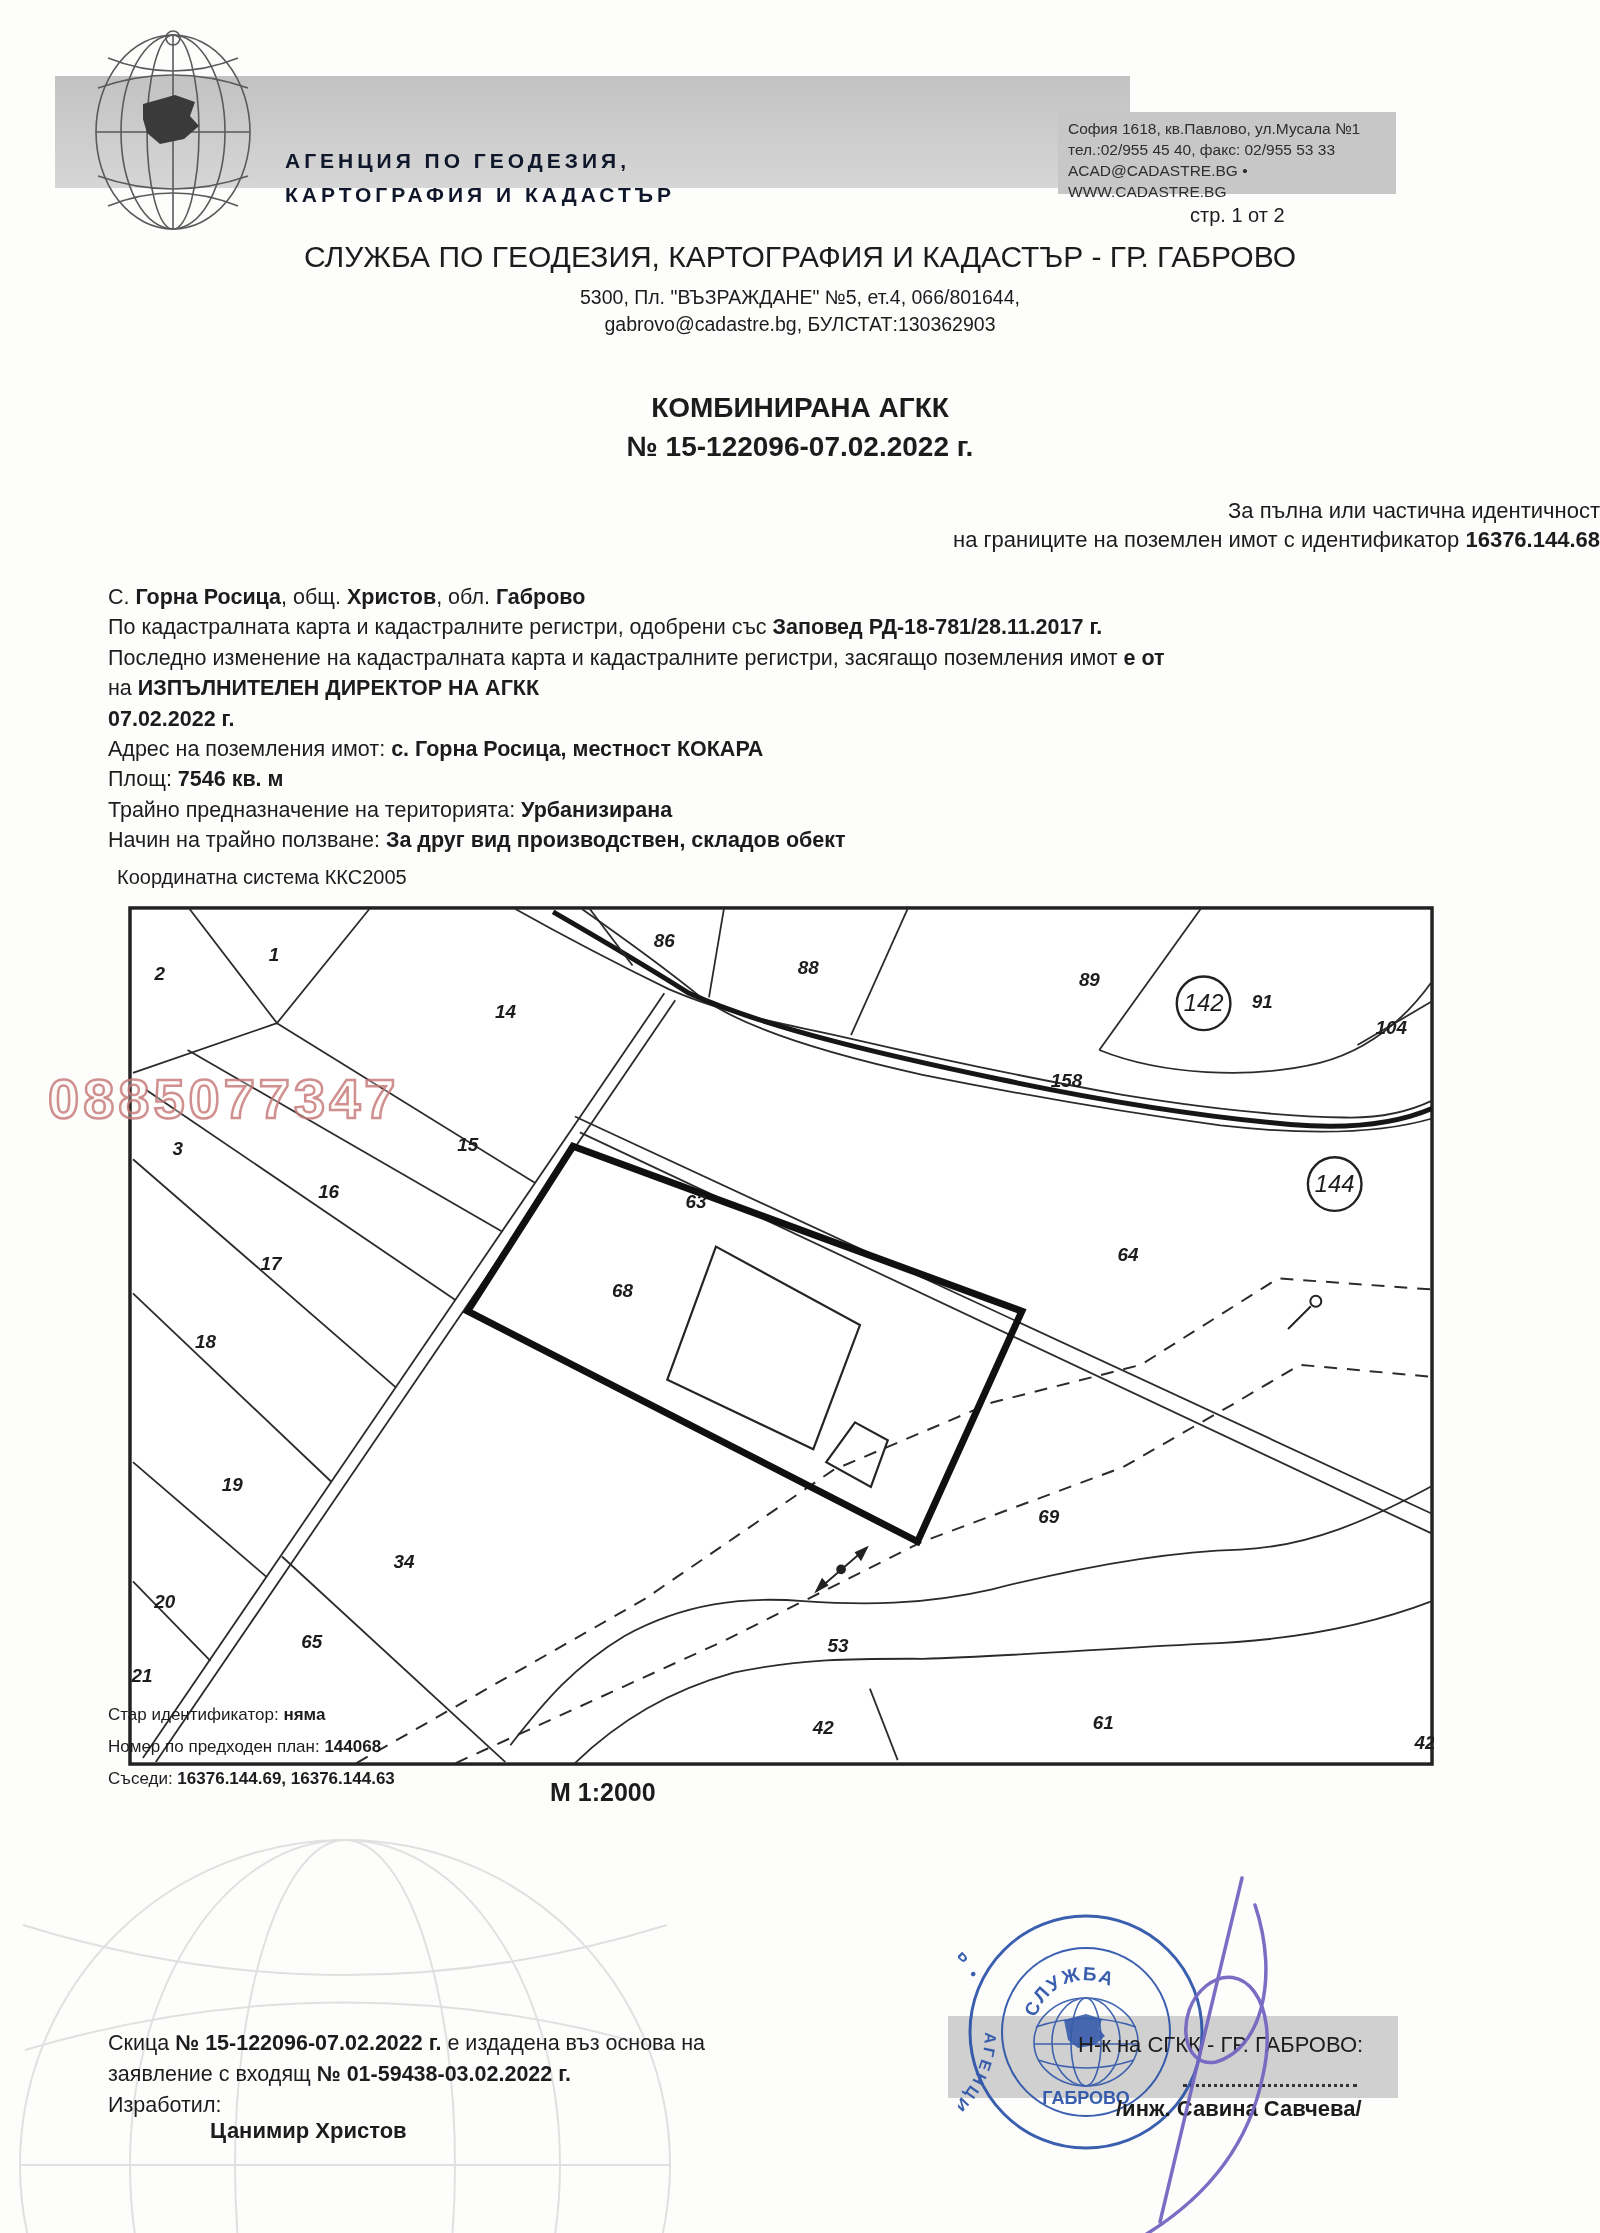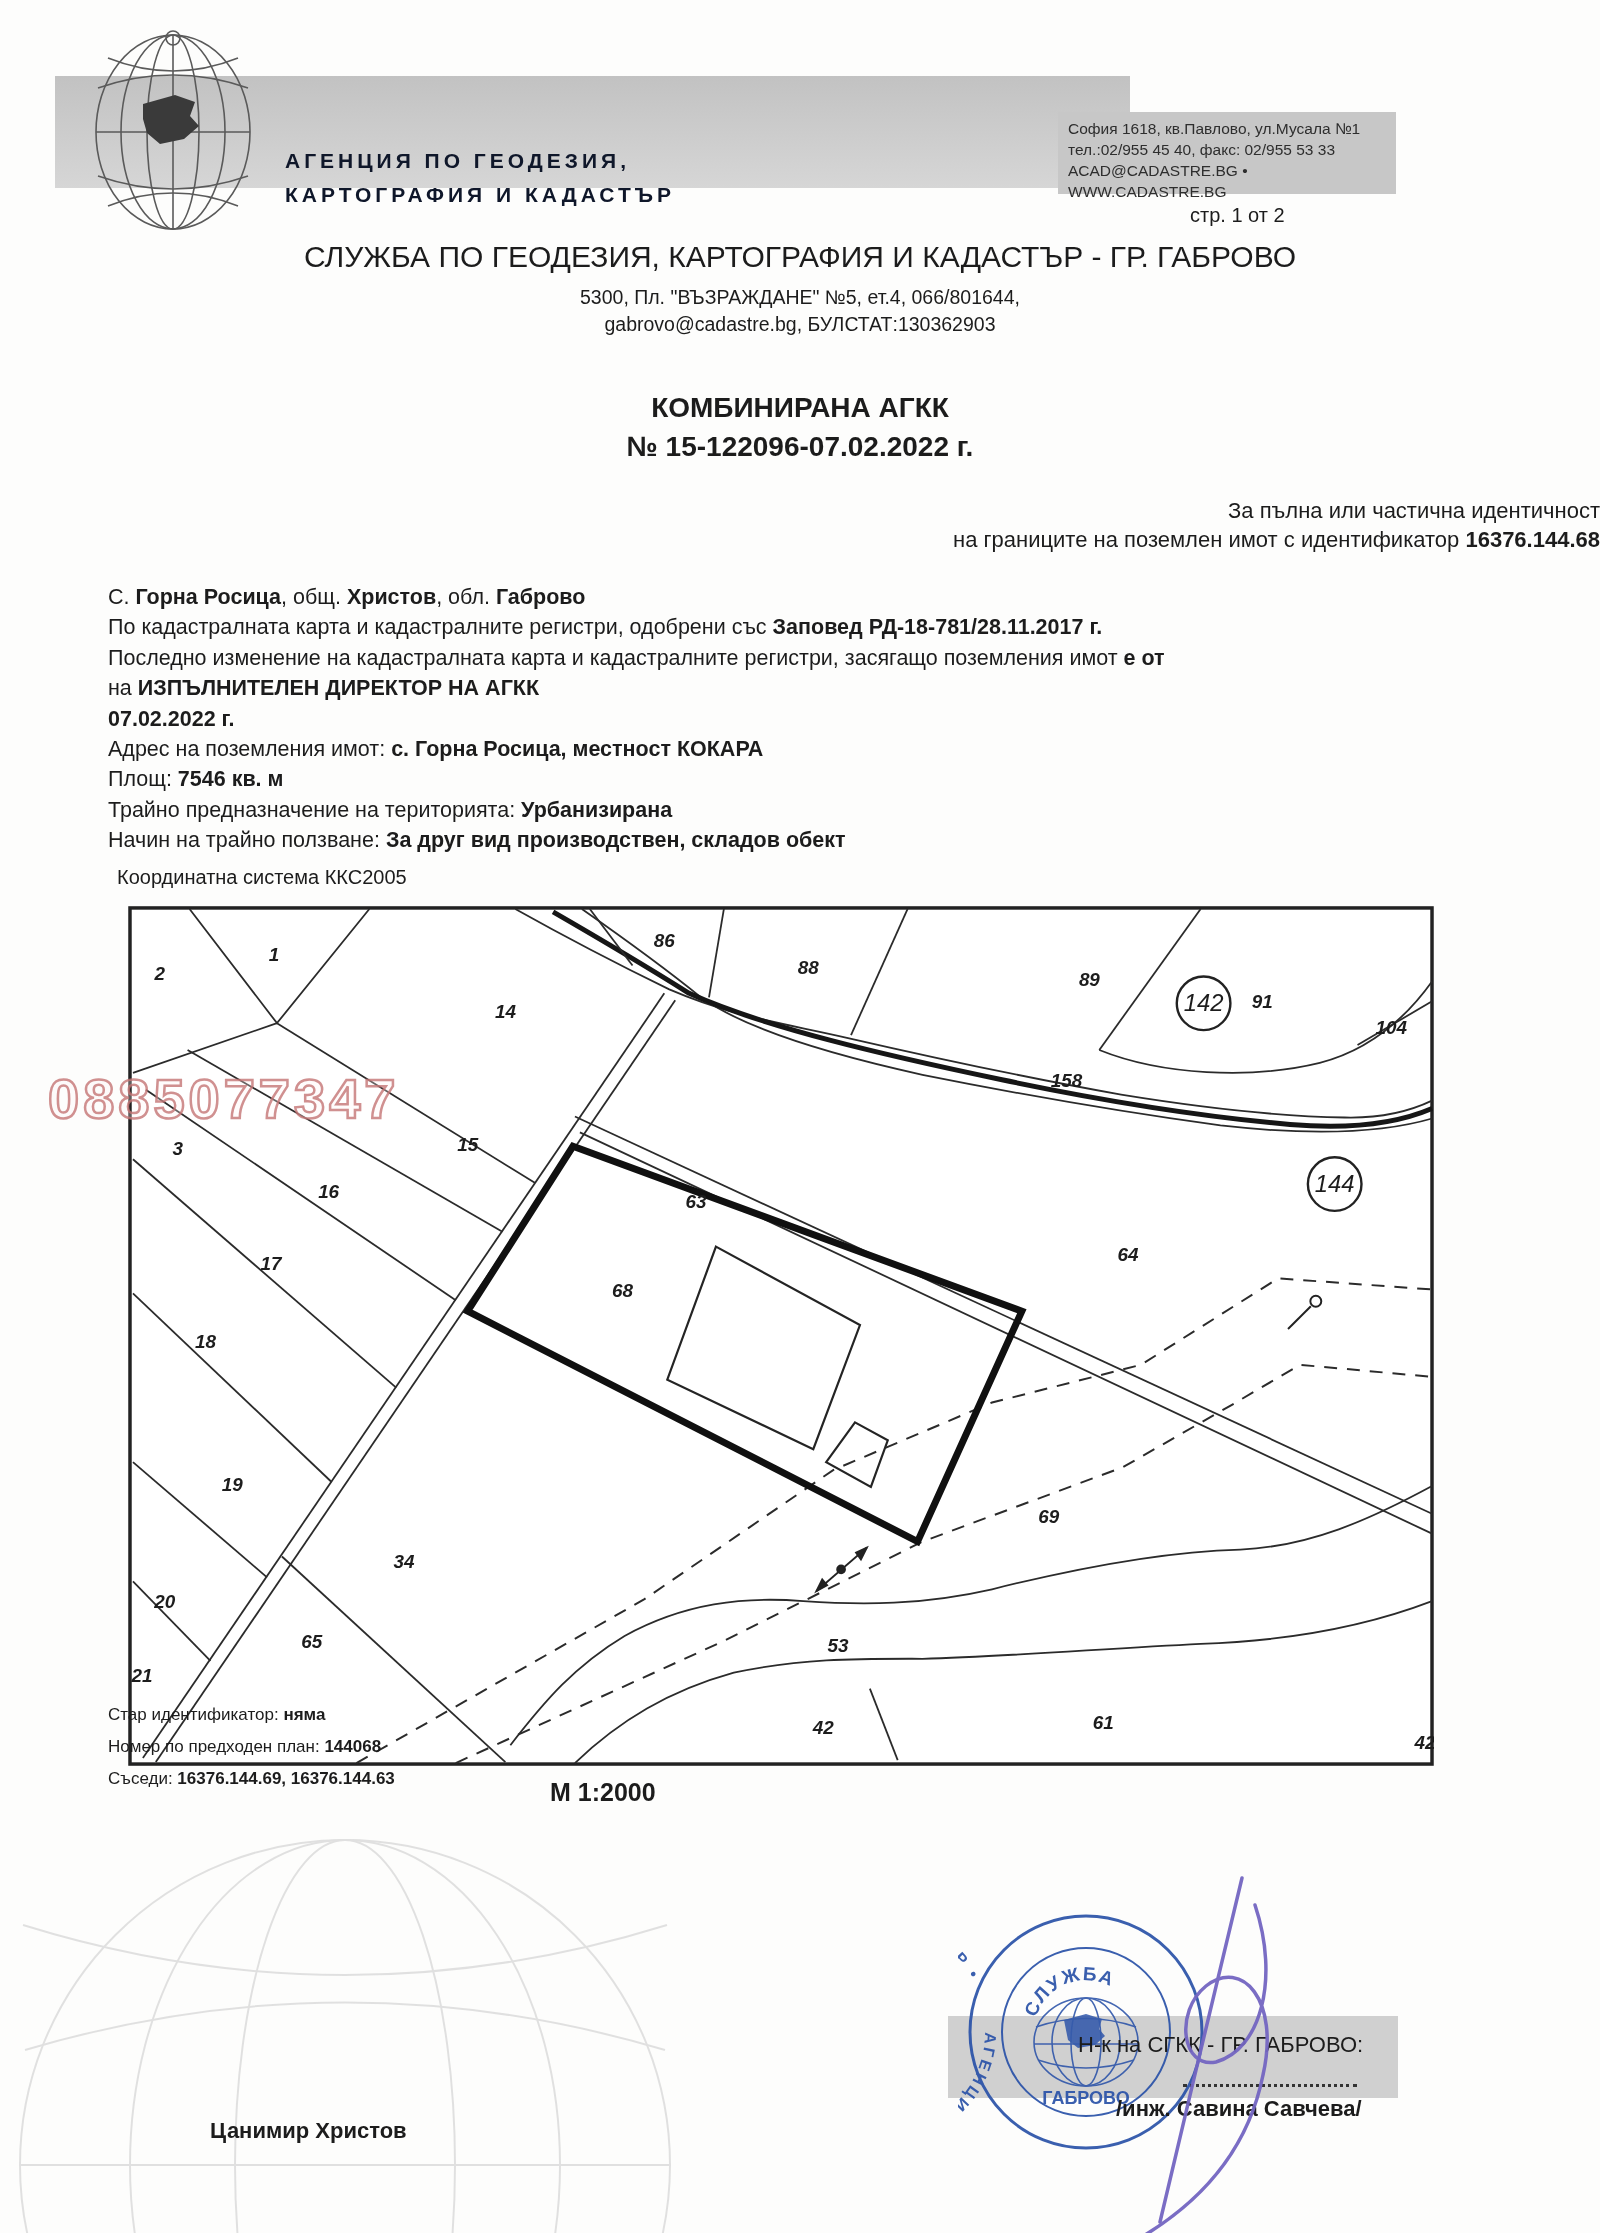--- a/index.html
+++ b/index.html
@@ -230,20 +230,25 @@
   <div id="phone-wm" class="abs">0885077347</div>
 
   <div id="scale-label" class="abs">М 1:2000</div>
 
   <div id="details-block" class="abs">
     <div><span>Стар идентификатор: </span><span class="b">няма</span></div>
     <div><span>Номер по предходен план: </span><span class="b">144068</span></div>
     <div><span>Съседи: </span><span class="b">16376.144.69, 16376.144.63</span></div>
   </div>
 
+  <div id="issue-block" class="abs">
+    <div><span>Скица </span><span class="b">№ 15-122096-07.02.2022 г.</span><span> е издадена въз основа на</span></div>
+    <div><span>заявление с входящ </span><span class="b">№ 01-59438-03.02.2022 г.</span></div>
+    <div><span>Изработил:</span></div>
+  </div>
   <div id="prepared-name" class="abs">Цанимир Христов</div>
 
   <div id="sign-band" class="abs"></div>
   <div id="head-label" class="abs">Н-к на СГКК - ГР. ГАБРОВО:</div>
   <div id="dotted-line" class="abs"></div>
   <div id="signer-name" class="abs">/инж. Савина Савчева/</div>
 
   <svg id="stamp-svg" class="abs" width="256" height="256" viewBox="-128 -128 256 256">
     <defs>
       <path id="ringPath" d="M -101,0 A 101,101 0 1 1 -101,-0.05"></path>

